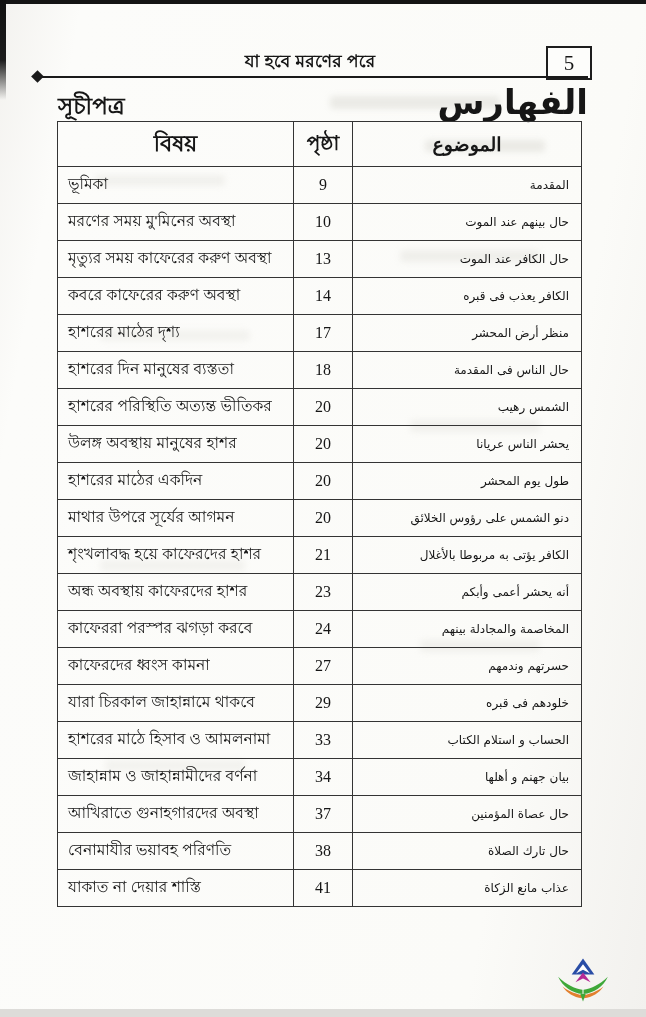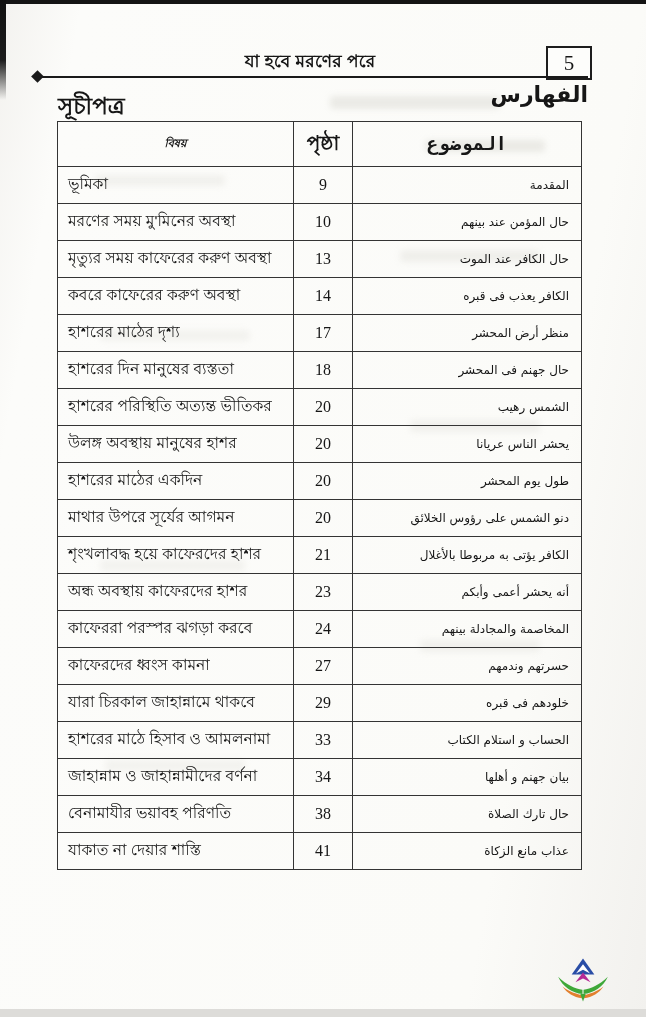--- a/index.html
+++ b/index.html
@@ -28,39 +28,39 @@
   .page-number-box{
     position:absolute;left:546px;top:46px;width:42px;height:30px;
     border:2px solid #1d1d1d;background:#fdfdfb;
     font-family:"Liberation Serif",serif;font-size:21px;line-height:30px;text-align:center;
   }
   .header-rule{position:absolute;left:37px;top:76px;width:551px;height:2.4px;background:#1a1a1a;}
   .header-diamond{position:absolute;left:33px;top:72px;width:9px;height:9px;background:#1a1a1a;transform:rotate(45deg);}
 
   
   .title-bn{position:absolute;left:58px;top:88px;font-size:23px;font-weight:800;}
-  .title-ar{position:absolute;right:58px;top:82px;font-size:22px;font-weight:700;
+  .title-ar{position:absolute;right:58px;top:82px;font-size:34px;font-weight:700;
     font-family:"DejaVu Sans",sans-serif;direction:rtl;}
 
   
   table.toc{
     position:absolute;left:57px;top:121px;width:524px;
     border-collapse:collapse;table-layout:fixed;
   }
   table.toc col.w-bn{width:236px;}
   table.toc col.w-pg{width:59px;}
   table.toc col.w-ar{width:229px;}
   table.toc th,table.toc td{
     border:1.6px solid #343434;overflow:hidden;white-space:nowrap;
     background:transparent;vertical-align:middle;
   }
   table.toc th{height:42px;text-align:center;}
-  th.h-bn{font-size:11px;font-weight:700;font-style:italic;}
+  th.h-bn{font-size:22px;font-weight:700;}
   th.h-pg{font-size:20px;font-weight:700;}
-  th.h-ar{font-size:19px;font-weight:700;font-family:Liberation Mono, monospace;}
+  th.h-ar{font-size:19px;font-weight:700;font-family:Liberation Sans, sans-serif;}
   table.toc td{height:34px;}
   td.c-bn{font-size:15.5px;padding-left:10px;text-align:left;}
   td.c-pg{font-size:16px;text-align:center;font-family:"Liberation Serif",serif;}
   td.c-ar{font-size:12px;padding-right:12px;text-align:right;
     font-family:"DejaVu Sans",sans-serif;direction:rtl;}
 
   
   .logo{position:absolute;left:556px;top:957px;width:54px;height:46px;}
 </style>
 </head>
@@ -105,41 +105,41 @@
     </thead>
     <tbody>
         <tr>
           <td class="c-bn">ভূমিকা</td>
           <td class="c-pg">9</td>
           <td class="c-ar" dir="rtl">المقدمة</td>
         </tr>
         <tr>
           <td class="c-bn">মরণের সময় মু'মিনের অবস্থা</td>
           <td class="c-pg">10</td>
-          <td class="c-ar" dir="rtl">حال المؤمن عند بينهم</td>
+          <td class="c-ar" dir="rtl">حال بينهم عند الموت</td>
         </tr>
         <tr>
           <td class="c-bn">মৃত্যুর সময় কাফেরের করুণ অবস্থা</td>
           <td class="c-pg">13</td>
           <td class="c-ar" dir="rtl">حال الكافر عند الموت</td>
         </tr>
         <tr>
           <td class="c-bn">কবরে কাফেরের করুণ অবস্থা</td>
           <td class="c-pg">14</td>
           <td class="c-ar" dir="rtl">الكافر يعذب فى قبره</td>
         </tr>
         <tr>
           <td class="c-bn">হাশরের মাঠের দৃশ্য</td>
           <td class="c-pg">17</td>
           <td class="c-ar" dir="rtl">منظر أرض المحشر</td>
         </tr>
         <tr>
           <td class="c-bn">হাশরের দিন মানুষের ব্যস্ততা</td>
           <td class="c-pg">18</td>
-          <td class="c-ar" dir="rtl">حال جهنم فى المحشر</td>
+          <td class="c-ar" dir="rtl">حال الناس فى المقدمة</td>
         </tr>
         <tr>
           <td class="c-bn">হাশরের পরিস্থিতি অত্যন্ত ভীতিকর</td>
           <td class="c-pg">20</td>
           <td class="c-ar" dir="rtl">الشمس رهيب</td>
         </tr>
         <tr>
           <td class="c-bn">উলঙ্গ অবস্থায় মানুষের হাশর</td>
           <td class="c-pg">20</td>
           <td class="c-ar" dir="rtl">يحشر الناس عريانا</td>
@@ -181,20 +181,25 @@
         </tr>
         <tr>
           <td class="c-bn">হাশরের মাঠে হিসাব ও আমলনামা</td>
           <td class="c-pg">33</td>
           <td class="c-ar" dir="rtl">الحساب و استلام الكتاب</td>
         </tr>
         <tr>
           <td class="c-bn">জাহান্নাম ও জাহান্নামীদের বর্ণনা</td>
           <td class="c-pg">34</td>
           <td class="c-ar" dir="rtl">بيان جهنم و أهلها</td>
+        </tr>
+        <tr>
+          <td class="c-bn">আখিরাতে গুনাহগারদের অবস্থা</td>
+          <td class="c-pg">37</td>
+          <td class="c-ar" dir="rtl">حال عصاة المؤمنين</td>
         </tr>
         <tr>
           <td class="c-bn">বেনামাযীর ভয়াবহ পরিণতি</td>
           <td class="c-pg">38</td>
           <td class="c-ar" dir="rtl">حال تارك الصلاة</td>
         </tr>
         <tr>
           <td class="c-bn">যাকাত না দেয়ার শাস্তি</td>
           <td class="c-pg">41</td>
           <td class="c-ar" dir="rtl">عذاب مانع الزكاة</td>

